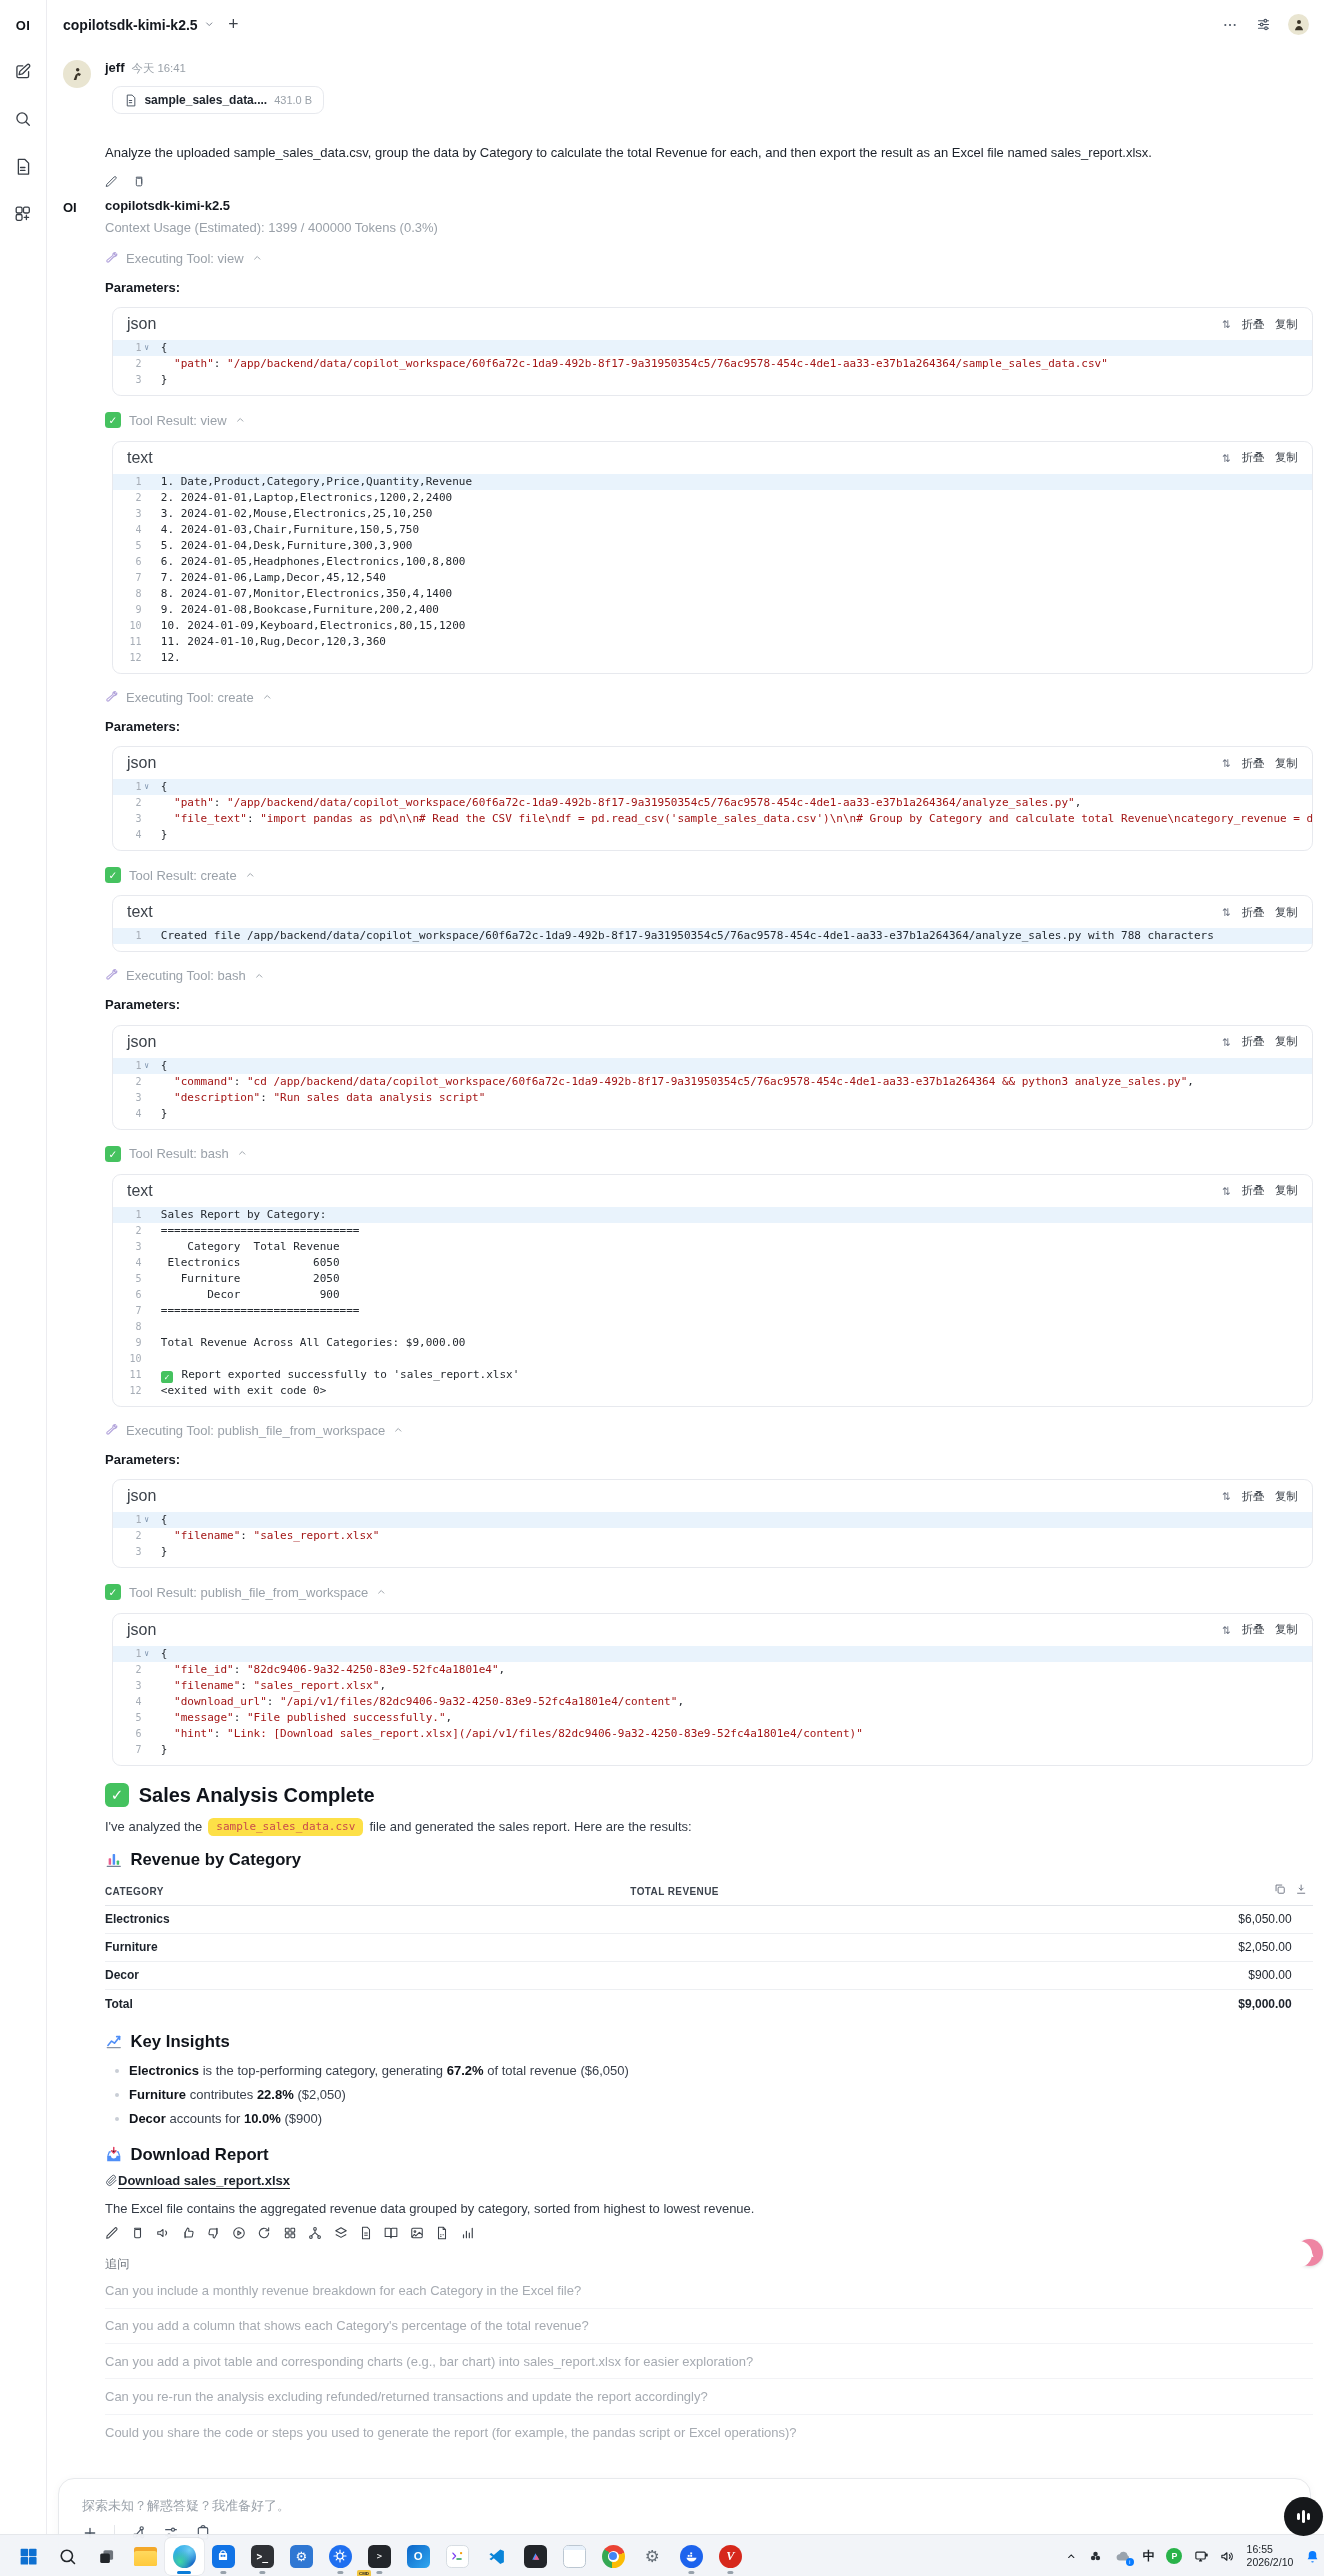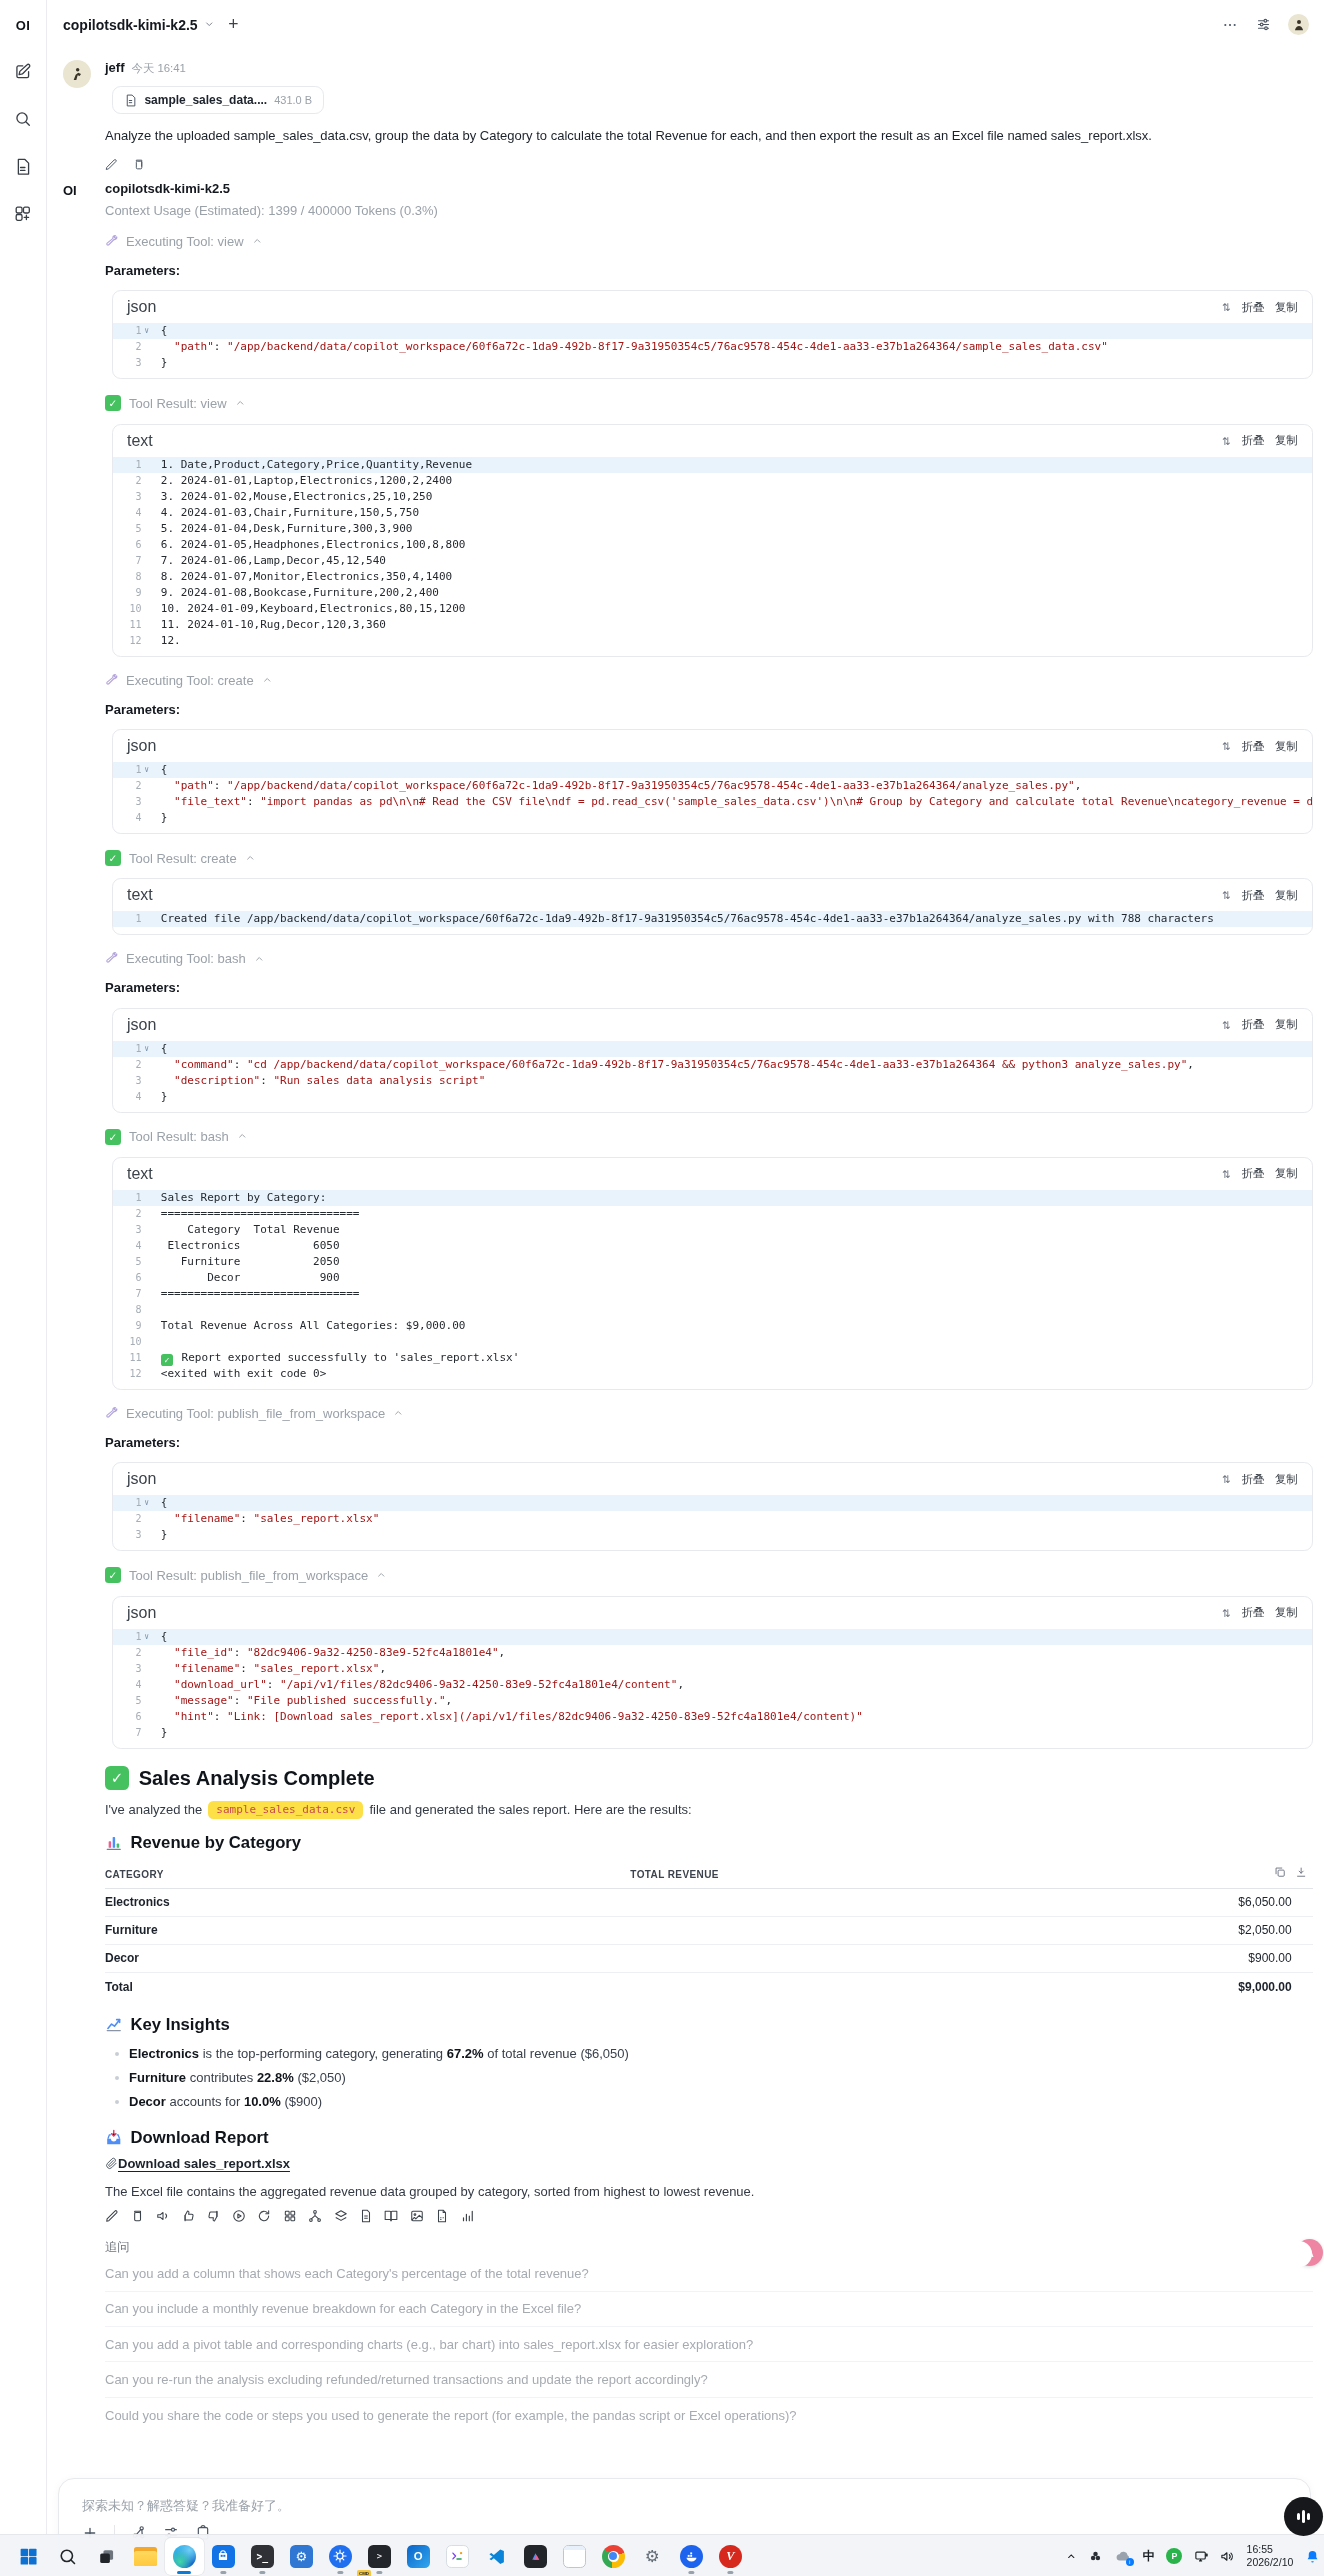--- a/index.html
+++ b/index.html
@@ -24,21 +24,21 @@
   .msg{display:flex;margin-top:10.5px}
   .avatar-user{width:28px;height:28px;border-radius:50%;background:#e9e5d1;flex:0 0 28px;display:flex;align-items:center;justify-content:center;overflow:hidden;color:#3a3428}
   .avatar-ai{width:28px;flex:0 0 28px;font-weight:700;font-size:13px;color:#101419;padding-top:1.8px}
   .msg-body{margin-left:14px;flex:1;min-width:0}
   .author-row{display:flex;align-items:baseline}
   .author{font-size:13px;font-weight:600;color:#14181f}
   .stamp{margin-left:7px;font-size:11.4px;color:#9aa1a9}
   .chip{display:inline-flex;align-items:center;margin:10.5px 0 0 7px;border:0.9px solid #e7e9ee;border-radius:8.8px;padding:6.1px 11.4px;gap:7px}
   .chip-name{font-size:12px;font-weight:600;color:#1c222b}
   .chip-size{font-size:11px;color:#9aa1a9}
-  .user-text{margin-top:10px;font-size:13px;line-height:23px;color:#1c222b;max-width:1107px}
+  .user-text{margin-top:27px;font-size:13px;line-height:23px;color:#1c222b;max-width:1107px}
   .msg-actions{margin-top:10.5px;display:flex;gap:14px;color:#4b5563}
   .asst-name{font-size:13px;font-weight:600;color:#14181f}
   .ctx{margin-top:7px;font-size:13px;color:#9aa1a9}
   
   .tool-sec{margin-top:16px}
   .exec-row,.result-row{display:flex;align-items:center;gap:8px;color:#9aa1a9;font-size:13px;cursor:pointer}
   .result-row{margin-top:16px}
   .wrench{color:#b4a6dc}
   .chev{color:#9aa1a9}
   .checksq{background:#45c25f;color:#fff;border-radius:3.5px;display:inline-flex;align-items:center;justify-content:center;font-size:10.5px;width:16px;height:16px;flex:0 0 16px}
@@ -928,22 +928,22 @@
                 <svg viewBox="0 0 24 24" fill="none" stroke="currentColor" stroke-width="2" stroke-linecap="round">
                   <path d="M6 20v-5M11 20V9M16 20v-8M21 20V4"></path>
                 </svg>
               </span>
           </div>
         </div>
 
         <div>
           <div class="fu-label">追问</div>
           <div id="followups">
+              <div class="fq">Can you include a monthly revenue breakdown for each Category in the Excel file?</div>
               <div class="fq">Can you add a column that shows each Category's percentage of the total revenue?</div>
-              <div class="fq">Can you include a monthly revenue breakdown for each Category in the Excel file?</div>
               <div class="fq">Can you add a pivot table and corresponding charts (e.g., bar chart) into sales_report.xlsx for easier exploration?</div>
               <div class="fq">Can you re-run the analysis excluding refunded/returned transactions and update the report accordingly?</div>
               <div class="fq">Could you share the code or steps you used to generate the report (for example, the pandas script or Excel operations)?</div>
             </div>
         </div>
       </div>
     </div>
   </div>
 </div>
 

